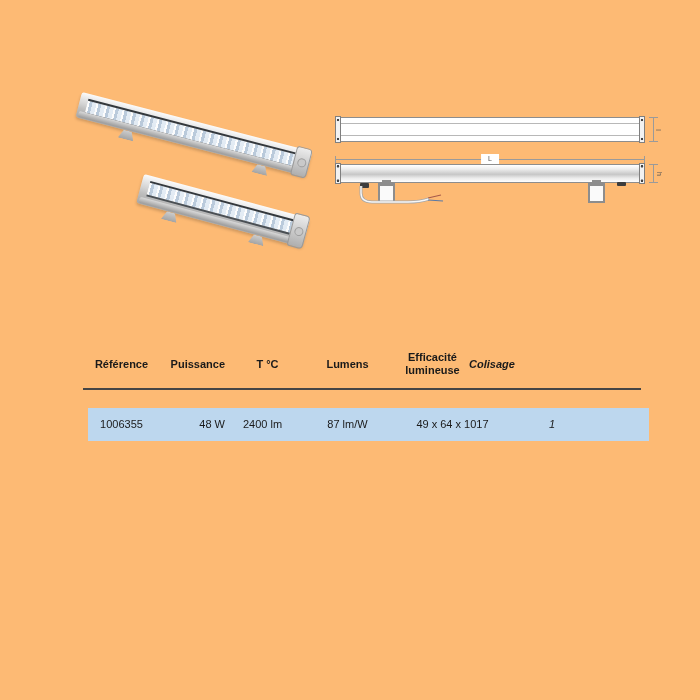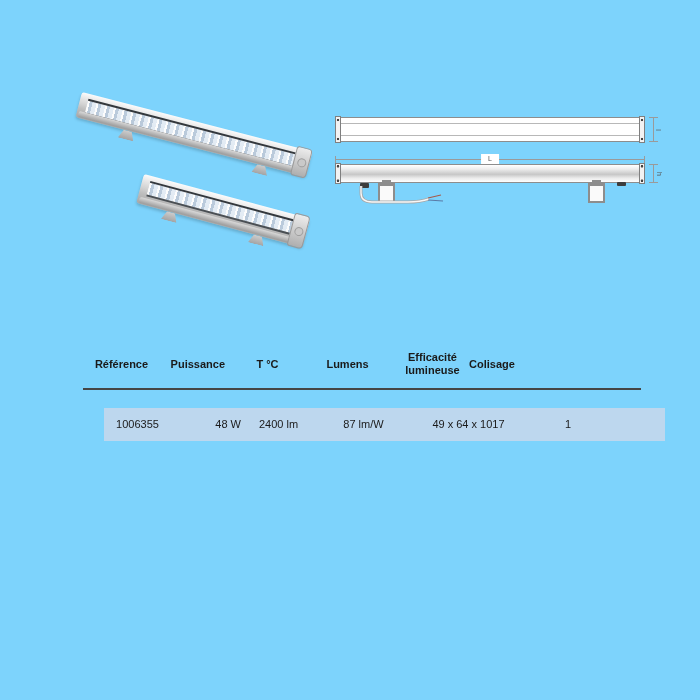--- a/index.html
+++ b/index.html
@@ -1,16 +1,16 @@
 <!DOCTYPE html>
 <html><head>
 <meta charset="utf-8">
 <style>
   html,body{margin:0;padding:0;background:#ffffff;}
-  .page{position:relative;width:700px;height:700px;background:#7dd3fc;overflow:hidden;
+  .page{position:relative;width:700px;height:700px;background:#fdba74;overflow:hidden;
         font-family:"Liberation Sans",sans-serif;color:#1a1a1a;}
 
   
   .photo{position:absolute;left:78px;top:82px;width:248px;height:148px;}
   .bar{position:absolute;border-radius:3px;
        background:linear-gradient(180deg,#fbfbfb 0%,#e6e6e6 22%,#d2d2d2 45%,#bfbfbf 62%,#a6a6a6 100%);
        box-shadow:0 2px 3px rgba(0,0,0,.18);}
   .bar-long{left:4px;top:10px;width:238px;height:26px;transform:rotate(14.5deg);transform-origin:0 0;}
   .bar-short{left:66px;top:92px;width:172px;height:30px;transform:rotate(15deg);transform-origin:0 0;}
   .led-window{position:absolute;left:8px;right:16px;top:5px;height:12px;
@@ -64,24 +64,24 @@
   .bracket{position:absolute;top:71px;width:17px;height:20px;box-sizing:border-box;
        border:2px solid #8d8d8d;border-top:3px solid #8d8d8d;background:#fafafa;}
   .bracket:after{content:"";position:absolute;left:2px;right:2px;top:-6px;height:3px;background:#8d8d8d;}
   .bracket-left{left:45px;} .bracket-right{left:255px;}
   .cable-svg{position:absolute;left:14px;top:74px;}
 
   
   .spec-header{position:absolute;left:88px;top:343px;width:561px;height:42px;
        display:flex;align-items:center;font-weight:bold;font-size:11px;line-height:13px;text-align:center;}
   .spec-rule{position:absolute;left:83px;top:388px;width:558px;height:2px;background:#454545;}
-  .spec-row{position:absolute;left:104px;top:408px;width:561px;height:33px;
+  .spec-row{position:absolute;left:88px;top:408px;width:561px;height:33px;
        display:flex;align-items:center;font-size:11px;line-height:13px;text-align:center;}
   .c1{width:67px;} .c2{width:70px;text-align:right;} .c3{width:85px;text-align:center;} .c4{width:75px;}
-  .c5{width:65px;margin-left:15px;} .c6{width:145px;} .c7{width:54px;}
+  .c5{width:65px;margin-left:15px;} .c6{width:145px;} .c7{width:54px;font-style:italic;}
   .cell span{display:block;}
 </style>
 </head>
 <body>
 
 <div class="page">
 
   <div class="photo">
     <div class="bar bar-long">
       <div class="led-window"></div>

